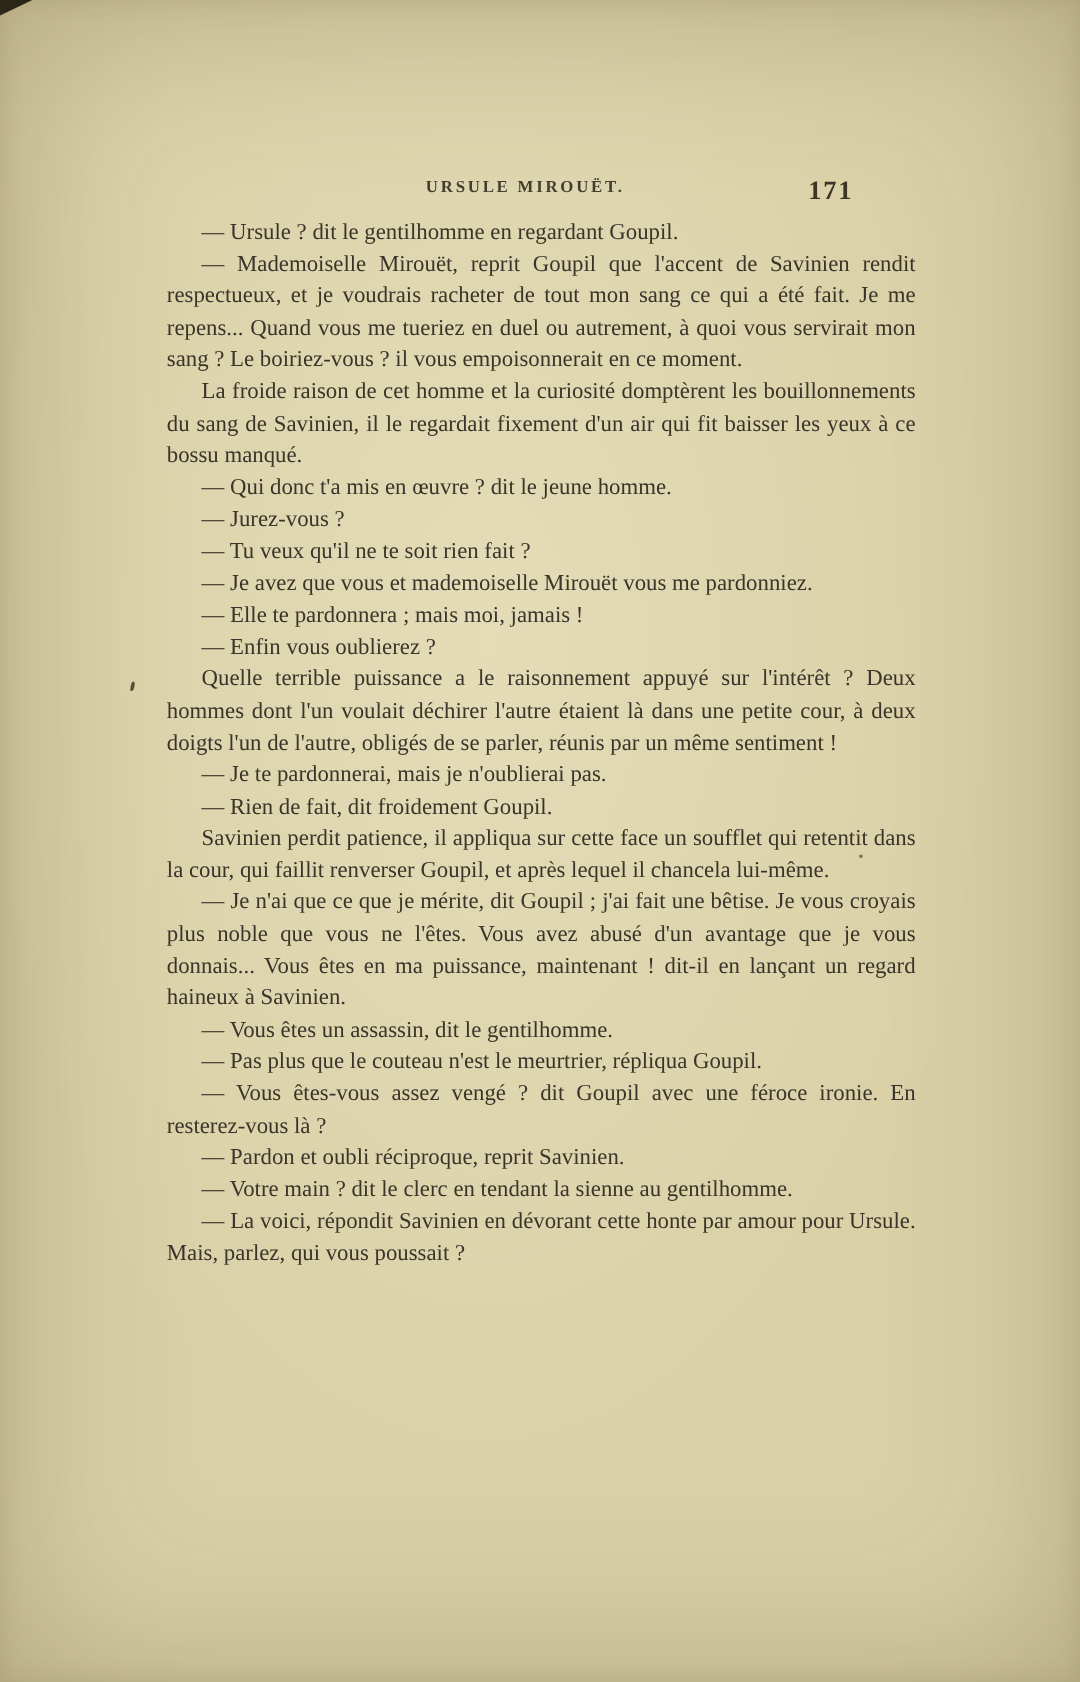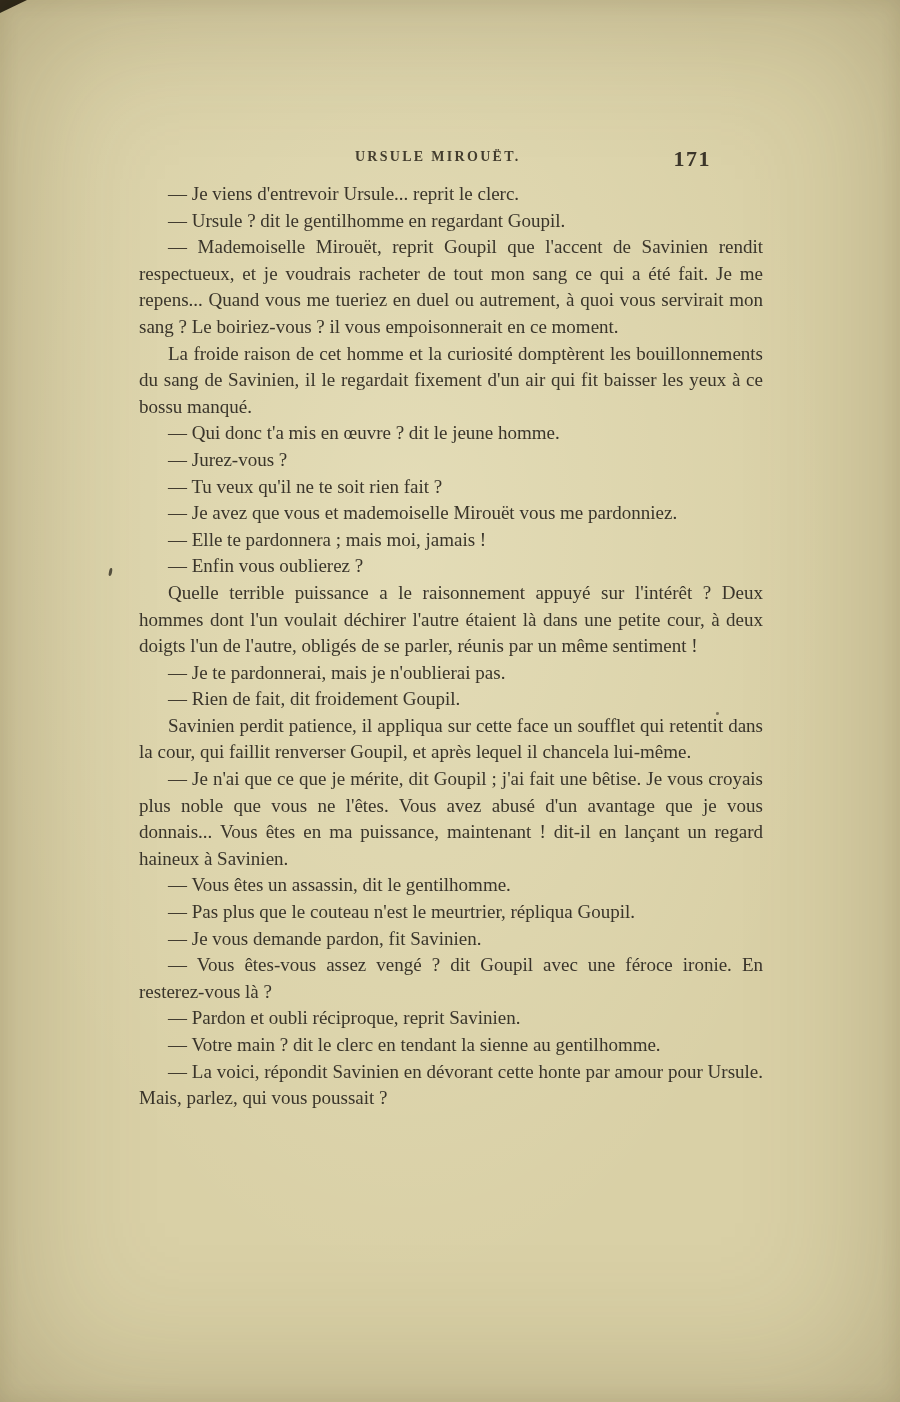--- a/index.html
+++ b/index.html
@@ -95,37 +95,35 @@
   <div class="speck speck-1"></div>
   <div class="speck speck-2"></div>
 
   <div class="page-block">
     <div class="header">
       <span class="running-head">URSULE MIROUËT.</span>
       <span class="page-number">171</span>
     </div>
 
     <div class="text">
-      <p>— Je viens d'entrevoir Ursule... reprit le clerc.</p>
       <p>— Ursule&nbsp;? dit le gentilhomme en regardant Goupil.</p>
       <p>— Mademoiselle Mirouët, reprit Goupil que l'accent de Savinien rendit respectueux, et je voudrais racheter de tout mon sang ce qui a été fait. Je me repens... Quand vous me tueriez en duel ou autrement, à quoi vous servirait mon sang&nbsp;? Le boiriez-vous&nbsp;? il vous empoisonnerait en ce moment.</p>
       <p>La froide raison de cet homme et la curiosité domptèrent les bouillonnements du sang de Savinien, il le regardait fixement d'un air qui fit baisser les yeux à ce bossu manqué.</p>
       <p>— Qui donc t'a mis en œuvre&nbsp;? dit le jeune homme.</p>
       <p>— Jurez-vous&nbsp;?</p>
       <p>— Tu veux qu'il ne te soit rien fait&nbsp;?</p>
       <p>— Je avez que vous et mademoiselle Mirouët vous me pardonniez.</p>
       <p>— Elle te pardonnera&nbsp;; mais moi, jamais&nbsp;!</p>
       <p>— Enfin vous oublierez&nbsp;?</p>
       <p>Quelle terrible puissance a le raisonnement appuyé sur l'intérêt&nbsp;? Deux hommes dont l'un voulait déchirer l'autre étaient là dans une petite cour, à deux doigts l'un de l'autre, obligés de se parler, réunis par un même sentiment&nbsp;!</p>
       <p>— Je te pardonnerai, mais je n'oublierai pas.</p>
       <p>— Rien de fait, dit froidement Goupil.</p>
       <p>Savinien perdit patience, il appliqua sur cette face un soufflet qui retentit dans la cour, qui faillit renverser Goupil, et après lequel il chancela lui-même.</p>
       <p>— Je n'ai que ce que je mérite, dit Goupil&nbsp;; j'ai fait une bêtise. Je vous croyais plus noble que vous ne l'êtes. Vous avez abusé d'un avantage que je vous donnais... Vous êtes en ma puissance, maintenant&nbsp;! dit-il en lançant un regard haineux à Savinien.</p>
       <p>— Vous êtes un assassin, dit le gentilhomme.</p>
       <p>— Pas plus que le couteau n'est le meurtrier, répliqua Goupil.</p>
-      <p>— Je vous demande pardon, fit Savinien.</p>
       <p>— Vous êtes-vous assez vengé&nbsp;? dit Goupil avec une féroce ironie. En resterez-vous là&nbsp;?</p>
       <p>— Pardon et oubli réciproque, reprit Savinien.</p>
       <p>— Votre main&nbsp;? dit le clerc en tendant la sienne au gentilhomme.</p>
       <p>— La voici, répondit Savinien en dévorant cette honte par amour pour Ursule. Mais, parlez, qui vous poussait&nbsp;?</p>
     </div>
   </div>
 </div>
 
 </body></html>

